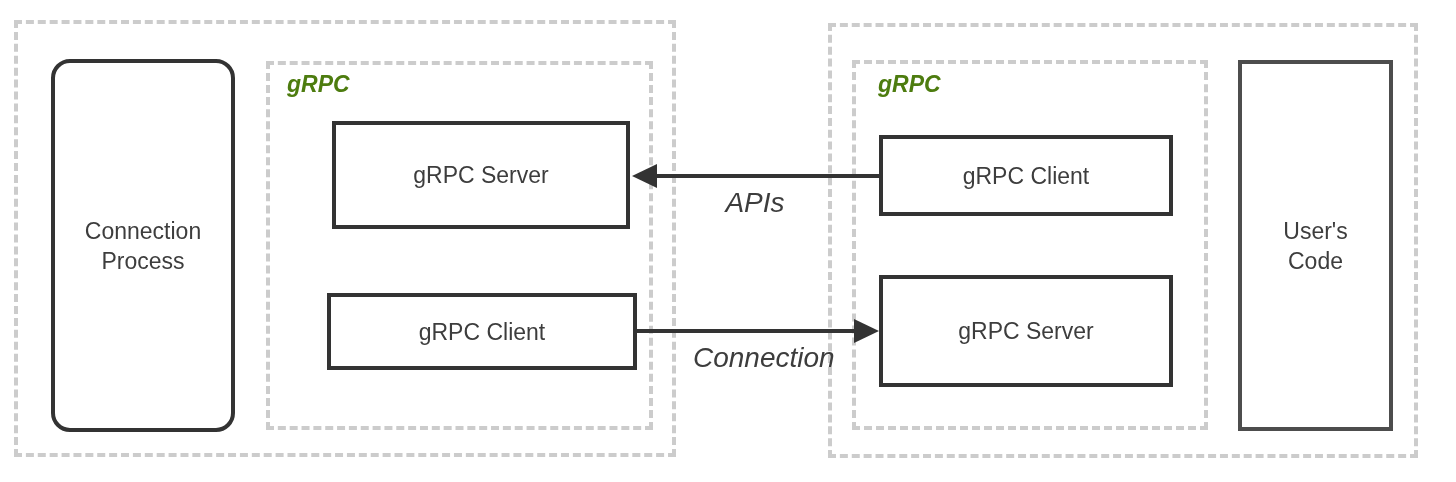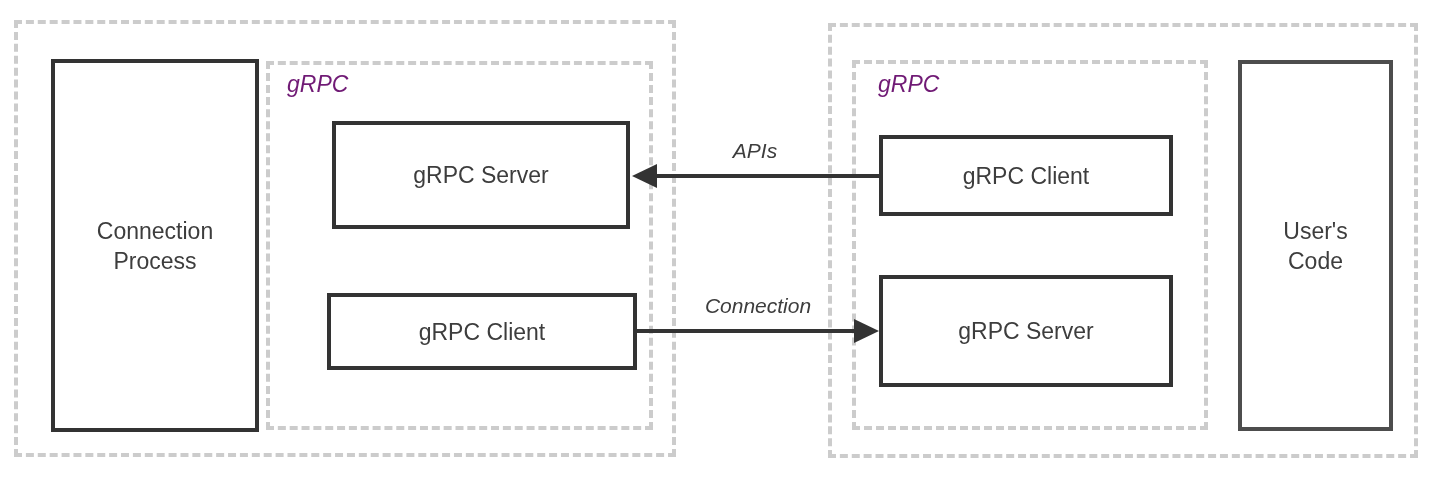--- a/index.html
+++ b/index.html
@@ -37,49 +37,50 @@
     justify-content: center;
     text-align: center;
     font-size: 23px;
     line-height: 30px;
     color: var(--text);
   }
   .solid-box.light-border { border-color: var(--users-code-border); }
   .grpc-label {
     position: absolute;
     font-size: 23px;
-    font-weight: 400;
+    font-weight: 700;
     font-style: italic;
-    color: #701a75;
+    color: #4d7c0f;
   }
   .flow-label {
     position: absolute;
-    font-size: 21px;
+    font-size: 28px;
     font-style: italic;
     color: var(--text);
     text-align: center;
+    margin-top: 48px;
   }
   .arrow-line {
     position: absolute;
     height: 4px;
     background: var(--arrow);
   }
   .arrowhead {
     position: absolute;
     width: 0;
     height: 0;
     border-top: 12px solid transparent;
     border-bottom: 12px solid transparent;
   }
   .arrowhead.point-left  { border-right: 25px solid var(--arrow); }
   .arrowhead.point-right { border-left: 25px solid var(--arrow); }
 
   
   #left-outer      { left: 14px;  top: 20px;  width: 662px; height: 437px; }
-  #connection-box  { left: 51px;  top: 59px;  width: 208px; height: 373px; padding: 12px 20px; }
+  #connection-box  { left: 51px;  top: 59px;  width: 184px; height: 373px; padding: 12px 20px; border-radius: 19px; }
   #left-inner      { left: 266px; top: 61px;  width: 387px; height: 369px; }
   #left-grpc-label { left: 287px; top: 71px; }
   #server-adapter  { left: 332px; top: 121px; width: 298px; height: 108px; }
   #client-left     { left: 327px; top: 293px; width: 310px; height: 77px; }
 
   #right-outer     { left: 828px; top: 23px;  width: 590px; height: 435px; }
   #right-inner     { left: 852px; top: 60px;  width: 356px; height: 370px; }
   #right-grpc-label{ left: 878px; top: 71px; }
   #client-right    { left: 879px; top: 135px; width: 294px; height: 81px; }
   #server-handler  { left: 879px; top: 275px; width: 294px; height: 112px; }

